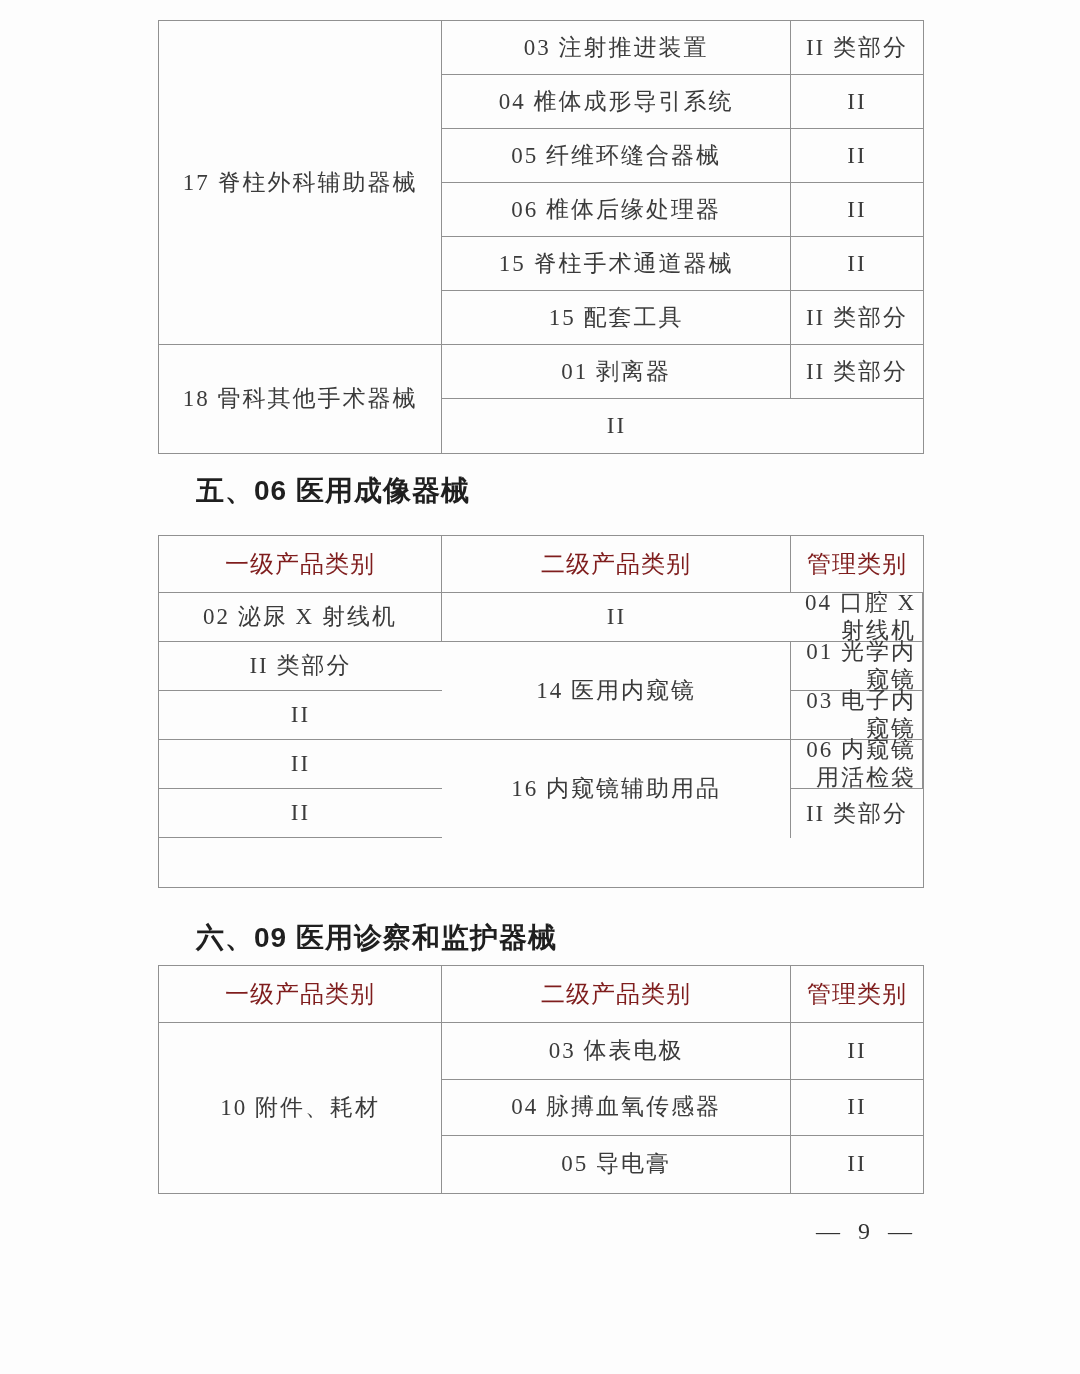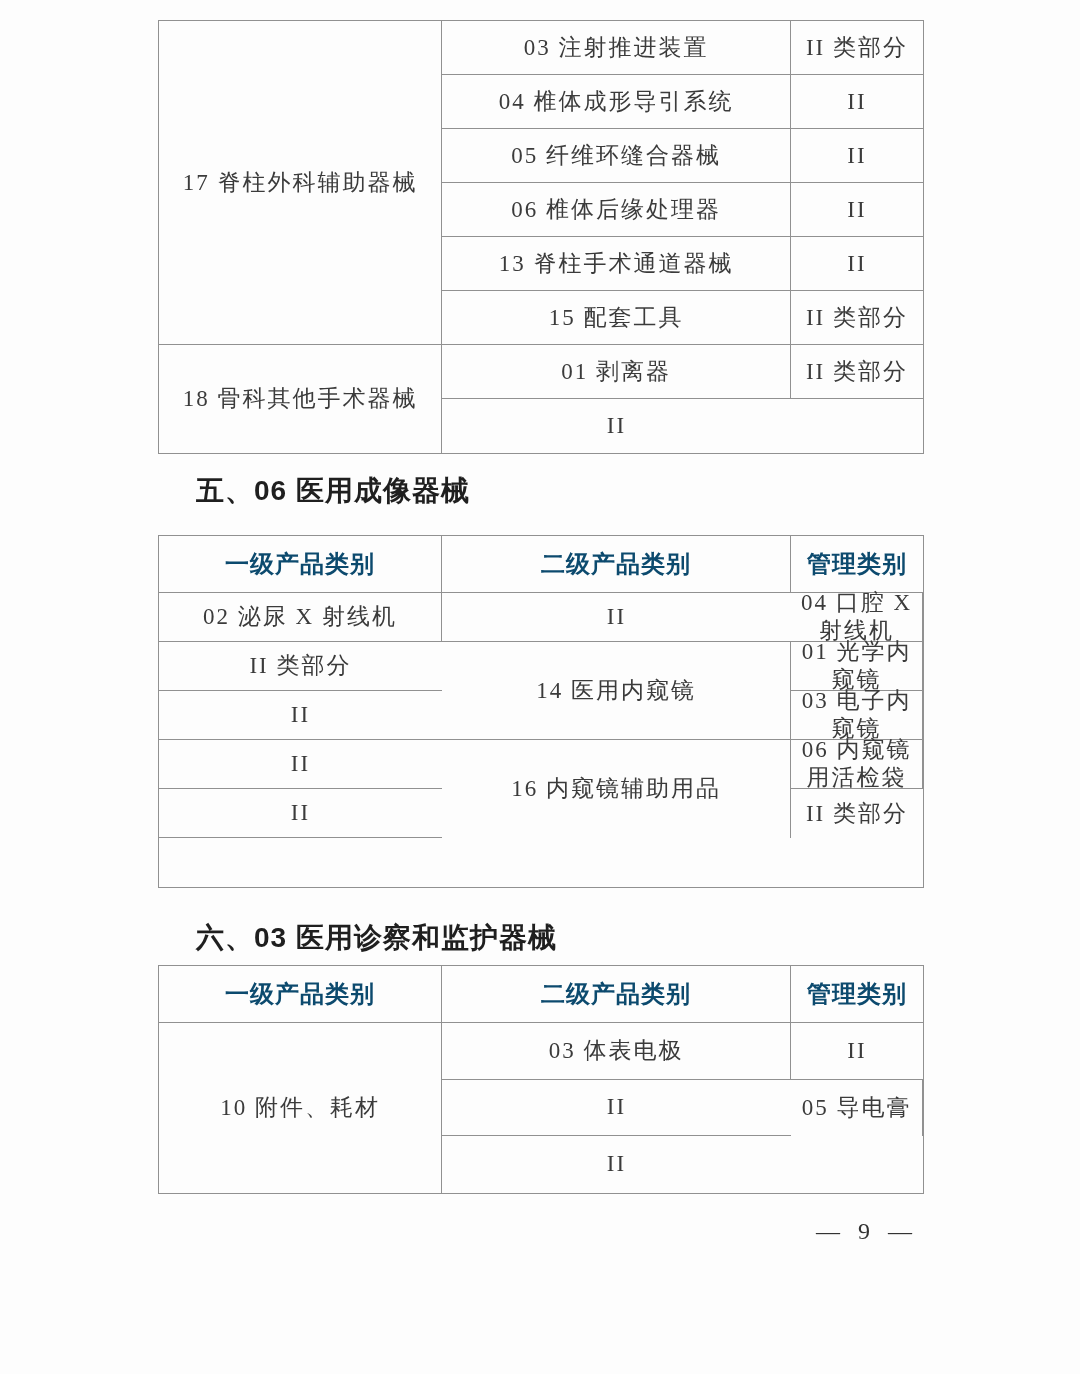--- a/index.html
+++ b/index.html
@@ -22,34 +22,34 @@
     grid-template-columns:283px 349px 132px;
     border:1.5px solid var(--bc);
     background:#fdfdfd;
     color:var(--tc);
   }
   .cell{
     box-sizing:border-box;
     display:flex;
     align-items:center;
     justify-content:center;
-    text-align:center;
+    text-align:right;
     border-right:1.5px solid var(--bc);
     border-bottom:1.5px solid var(--bc);
     font-size:23px;
     letter-spacing:2px;
     padding:0 6px;
     line-height:1.2;
   }
   .cell.hd{
     font-family:"Liberation Sans","DejaVu Sans",sans-serif;
-    font-weight:bold;
+    font-weight:normal;
     font-size:24px;
     letter-spacing:1px;
-    color:#0c4a6e;
+    color:#7f1d1d;
   }
   .cell.last-col{border-right:none;}
   .cell.last-row{border-bottom:none;}
   .section-title{
     position:absolute;
     left:196px;
     font-family:"Liberation Sans","DejaVu Sans",sans-serif;
     font-weight:bold;
     font-size:28px;
     letter-spacing:1px;
@@ -73,21 +73,21 @@
   <div class="tbl" style="top:20px;grid-auto-rows:54px">
     <div class="cell" style="grid-row:span 6">17 脊柱外科辅助器械</div>
     <div class="cell">03 注射推进装置</div>
     <div class="cell last-col">II 类部分</div>
     <div class="cell">04 椎体成形导引系统</div>
     <div class="cell last-col">II</div>
     <div class="cell">05 纤维环缝合器械</div>
     <div class="cell last-col">II</div>
     <div class="cell">06 椎体后缘处理器</div>
     <div class="cell last-col">II</div>
-    <div class="cell">13 脊柱手术通道器械</div>
+    <div class="cell">15 脊柱手术通道器械</div>
     <div class="cell last-col">II</div>
     <div class="cell">15 配套工具</div>
     <div class="cell last-col">II 类部分</div>
 
     <div class="cell last-row" style="grid-row:span 2">18 骨科其他手术器械</div>
     <div class="cell">01 剥离器</div>
     <div class="cell last-col">II 类部分</div>
     <div class="cell last-col last-row">II</div>
   </div>
 
@@ -108,30 +108,31 @@
     <div class="cell last-col">II</div>
     <div class="cell">03 电子内窥镜</div>
     <div class="cell last-col">II</div>
 
     <div class="cell last-row" style="grid-row:span 2">16 内窥镜辅助用品</div>
     <div class="cell">06 内窥镜用活检袋</div>
     <div class="cell last-col">II</div>
     <div class="cell last-col last-row">II 类部分</div>
   </div>
 
-  <div class="section-title" style="top:919px">六、03 医用诊察和监护器械</div>
+  <div class="section-title" style="top:919px">六、09 医用诊察和监护器械</div>
 
   <div class="tbl" style="top:965px;grid-template-rows:57px repeat(3,56.5px)">
     <div class="cell hd">一级产品类别</div>
     <div class="cell hd">二级产品类别</div>
     <div class="cell hd last-col">管理类别</div>
 
     <div class="cell last-row" style="grid-row:span 3">10 附件、耗材</div>
     <div class="cell">03 体表电极</div>
     <div class="cell last-col">II</div>
+    <div class="cell">04 脉搏血氧传感器</div>
     <div class="cell last-col">II</div>
     <div class="cell last-row">05 导电膏</div>
     <div class="cell last-col last-row">II</div>
   </div>
 
   <div class="footer-page-num">— 9 —</div>
 
 </div>
 
 </body></html>

